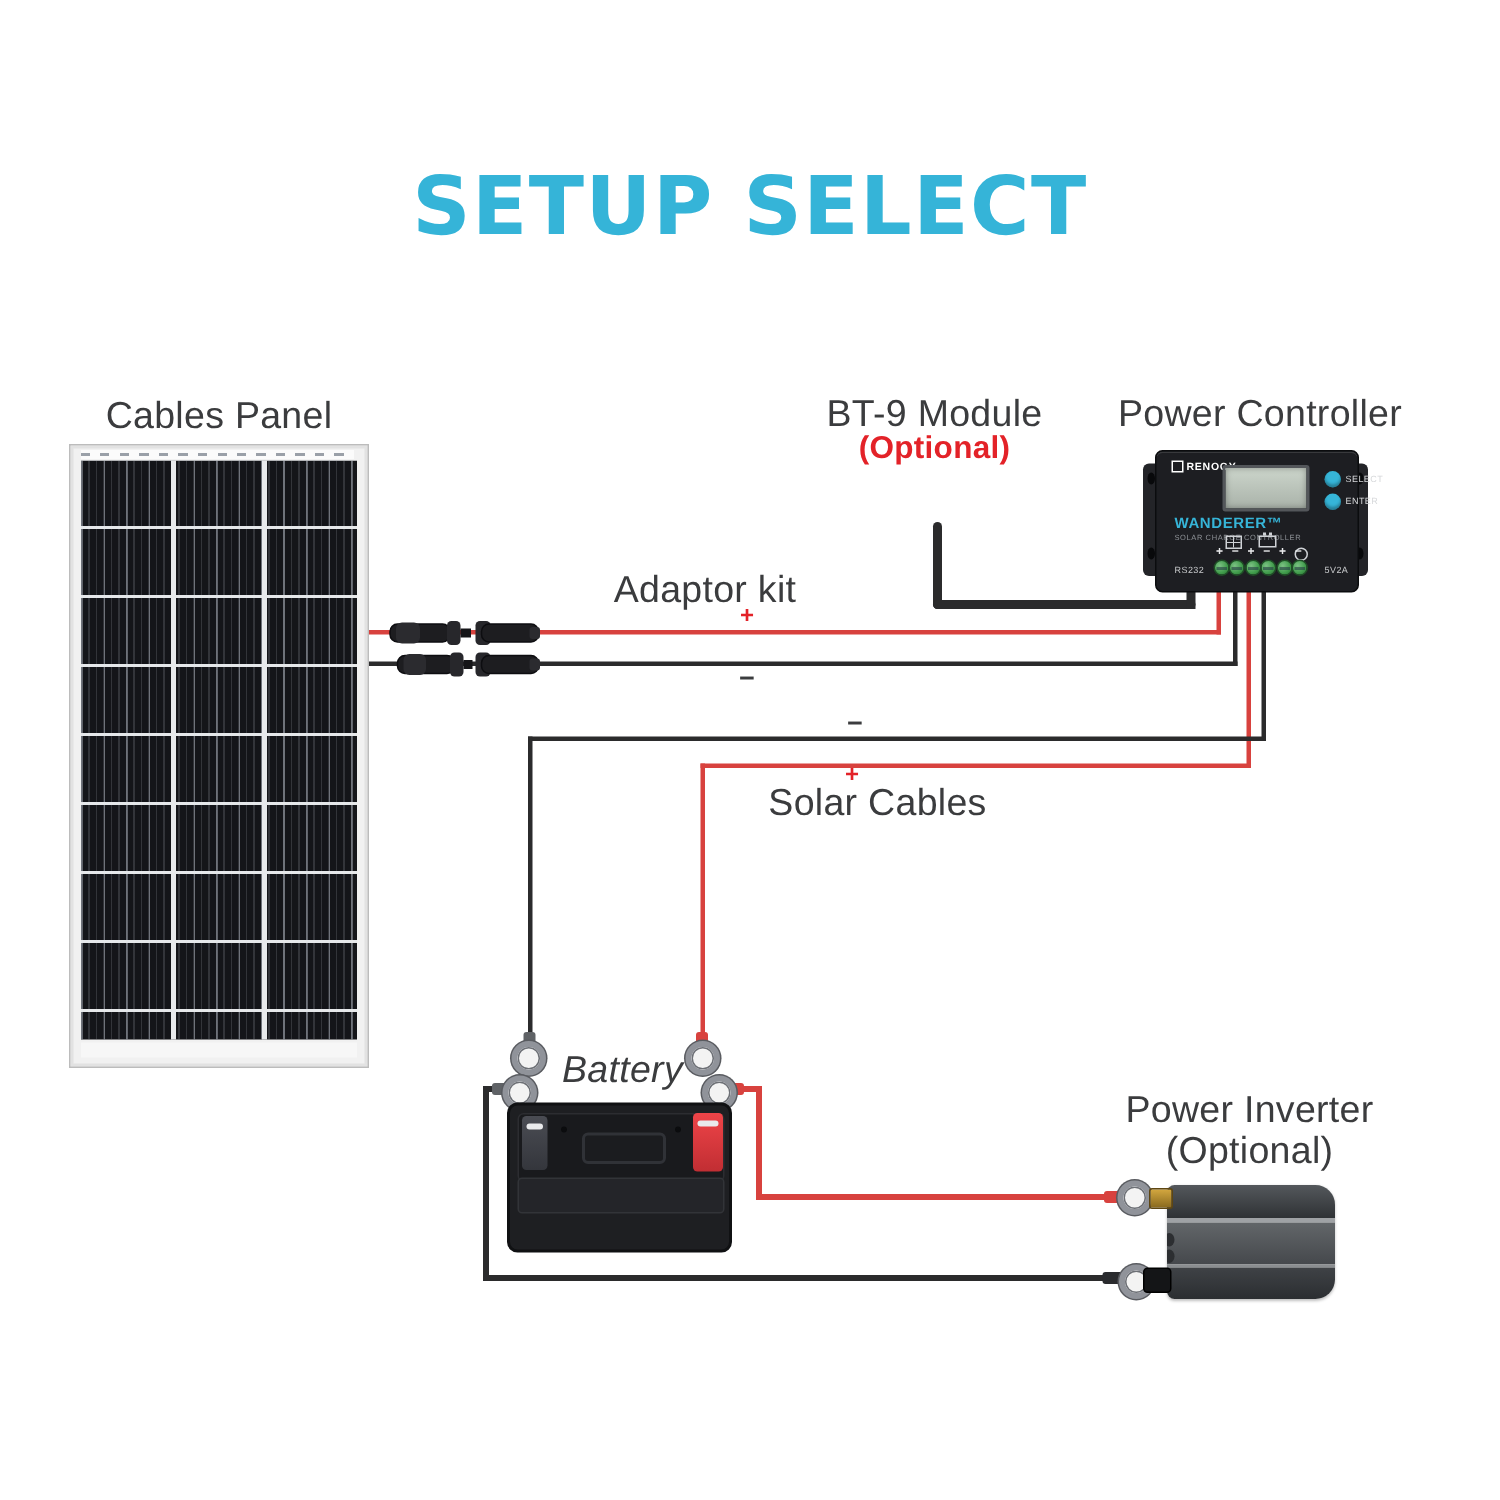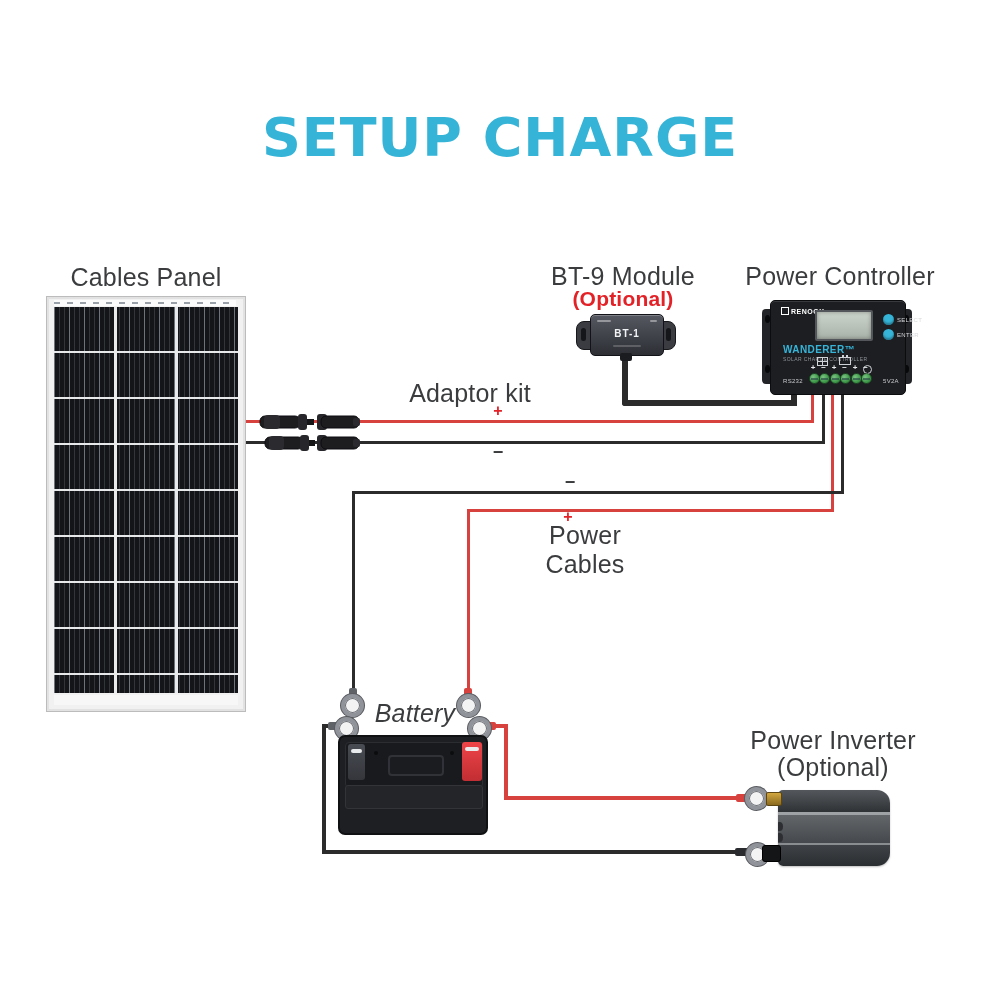--- a/index.html
+++ b/index.html
@@ -119,28 +119,28 @@
   .inv-term-pos{position:absolute;left:766px;top:792px;width:14px;height:12px;border-radius:2px;
                 background:linear-gradient(#d3a73f,#8a6a1f);border:1px solid #5e4612;}
   .inv-term-neg{position:absolute;left:762px;top:845px;width:17px;height:15px;border-radius:3px;
                 background:#141517;border:1px solid #000;}
 </style>
 </head>
 <body>
 
 <div id="stage">
 
-  <div class="title">SETUP CHARGE</div>
+  <div class="title">SETUP SELECT</div>
 
   <div class="lbl" style="left:46px;top:263px;width:200px;">Cables Panel</div>
   <div class="lbl" style="left:540px;top:262px;width:166px;">BT-9 Module</div>
   <div class="lbl small red-txt" style="left:540px;top:287px;width:166px;">(Optional)</div>
   <div class="lbl" style="left:730px;top:262px;width:220px;">Power Controller</div>
   <div class="lbl" style="left:395px;top:379px;width:150px;">Adaptor kit</div>
-  <div class="lbl" style="left:510px;top:521px;width:150px;">Power Cables</div>
+  <div class="lbl" style="left:510px;top:521px;width:150px;">Solar Cables</div>
   <div class="lbl" style="left:370px;top:699px;width:90px;font-style:italic;">Battery</div>
   <div class="lbl" style="left:743px;top:726px;width:180px;">Power Inverter</div>
   <div class="lbl" style="left:743px;top:753px;width:180px;">(Optional)</div>
 
   <div class="sign red" style="left:488px;top:402px;">+</div>
   <div class="sign dark" style="left:488px;top:442px;">−</div>
   <div class="sign dark" style="left:560px;top:472px;">−</div>
   <div class="sign red" style="left:558px;top:508px;">+</div>
 
   <div class="wire w-red" style="left:811px;top:393px;width:3px;height:30px;"></div>
@@ -187,35 +187,20 @@
 
     <rect x="10" y="32" width="38" height="12" rx="5" fill="#1d1d20" stroke="#0d0d10"></rect>
     <rect x="14" y="31" width="15" height="14" rx="4" fill="#2b2b2f"></rect>
     <rect x="45" y="30" width="9" height="16" rx="3" fill="#27272b"></rect>
     <rect x="54" y="35" width="6" height="6" fill="#151518"></rect>
     <rect x="62" y="30" width="10" height="16" rx="3" fill="#27272b"></rect>
     <rect x="66" y="32" width="38" height="12" rx="5" fill="#1d1d20" stroke="#0d0d10"></rect>
     <rect x="98" y="34" width="7" height="8" rx="2" fill="#2b2b2f"></rect>
   </svg>
 
-  <div class="bt1">
-    <div class="bt1-ear l">
-        <div class="bt1-slot" style="left:4px;"></div>
-      </div>
-    <div class="bt1-ear r">
-        <div class="bt1-slot" style="right:4px;"></div>
-      </div>
-    <div class="bt1-body">
-      <div class="bt1-dash" style="left:6px;top:5px;width:14px;"></div>
-      <div class="bt1-dash" style="right:6px;top:5px;width:7px;"></div>
-      <div class="bt1-name">BT-1</div>
-      <div class="bt1-dash" style="left:22px;top:30px;width:28px;opacity:.5;"></div>
-    </div>
-    <div class="bt1-gland"></div>
-  </div>
 
   <div class="cc">
     <div class="cc-flange l">
       <div class="cc-hole" style="top:6px;"></div>
         <div class="cc-hole" style="top:56px;"></div>
     </div>
     <div class="cc-flange r">
       <div class="cc-hole" style="top:6px;"></div>
         <div class="cc-hole" style="top:56px;"></div>
     </div>

